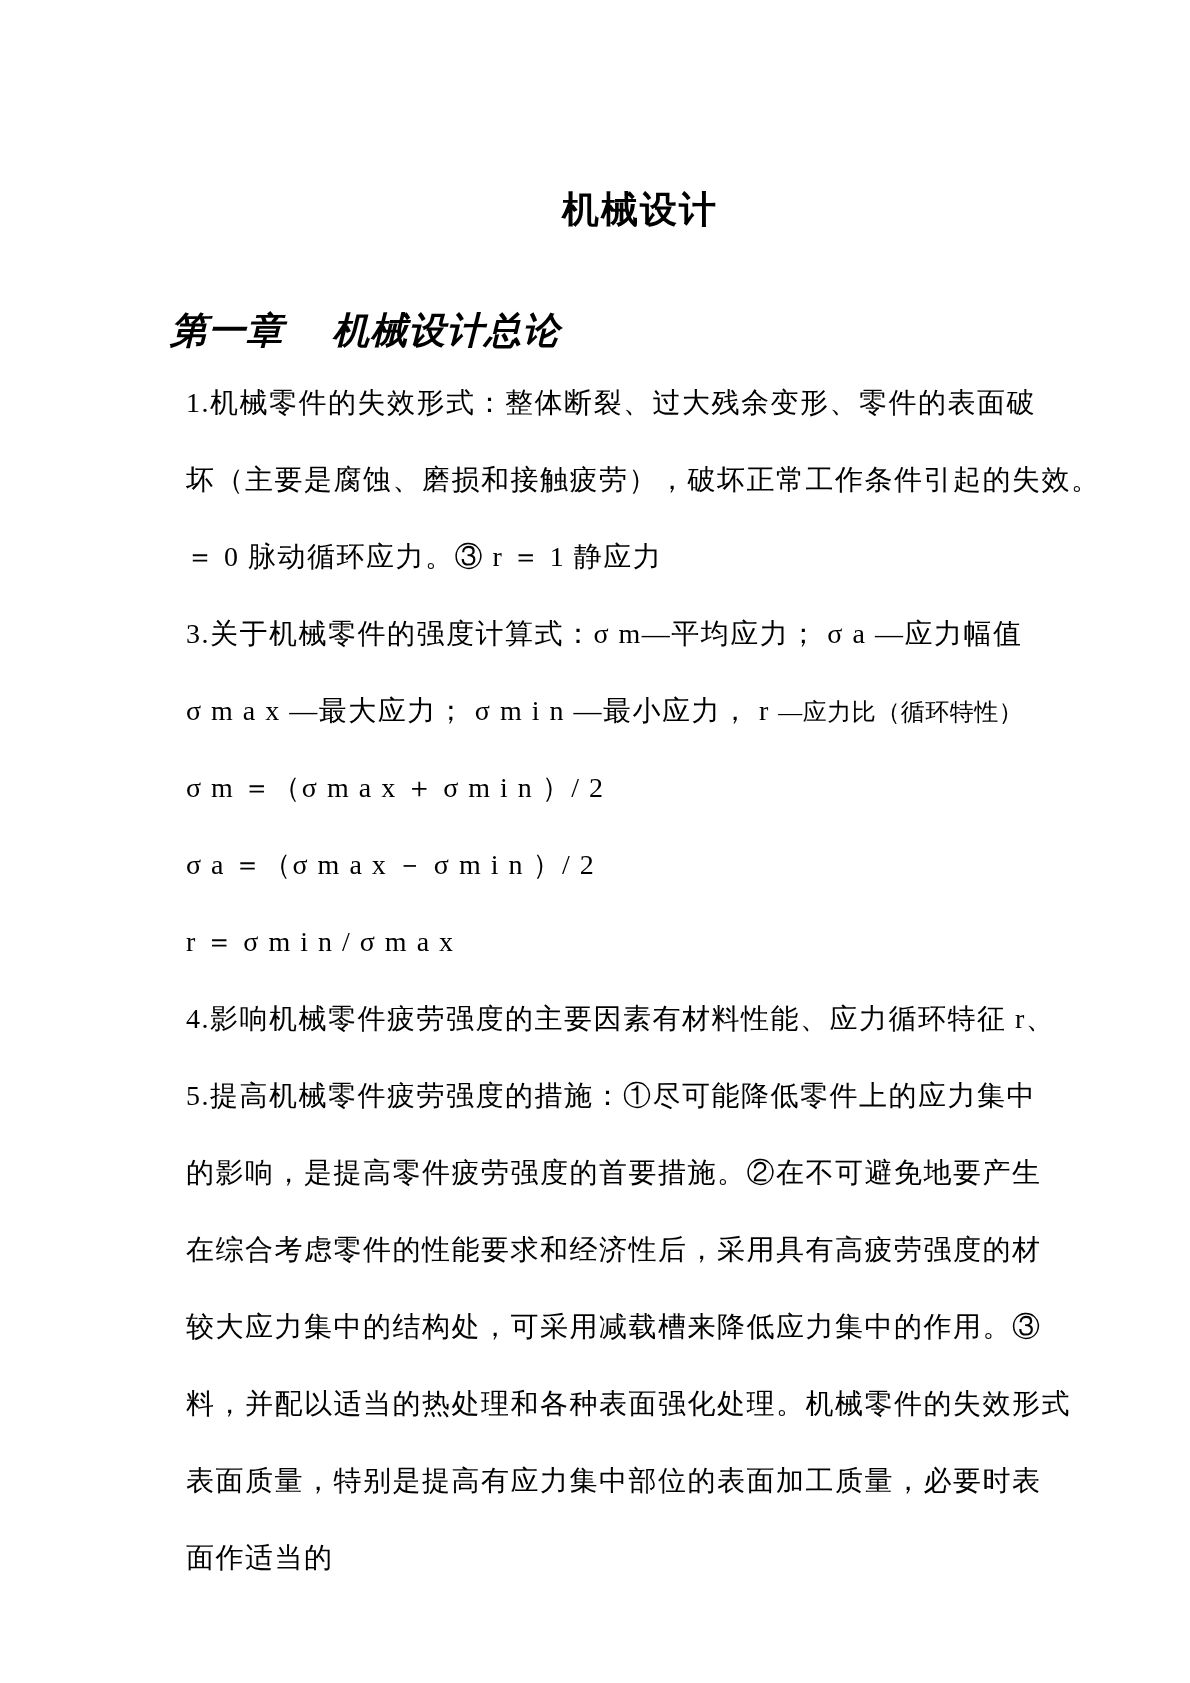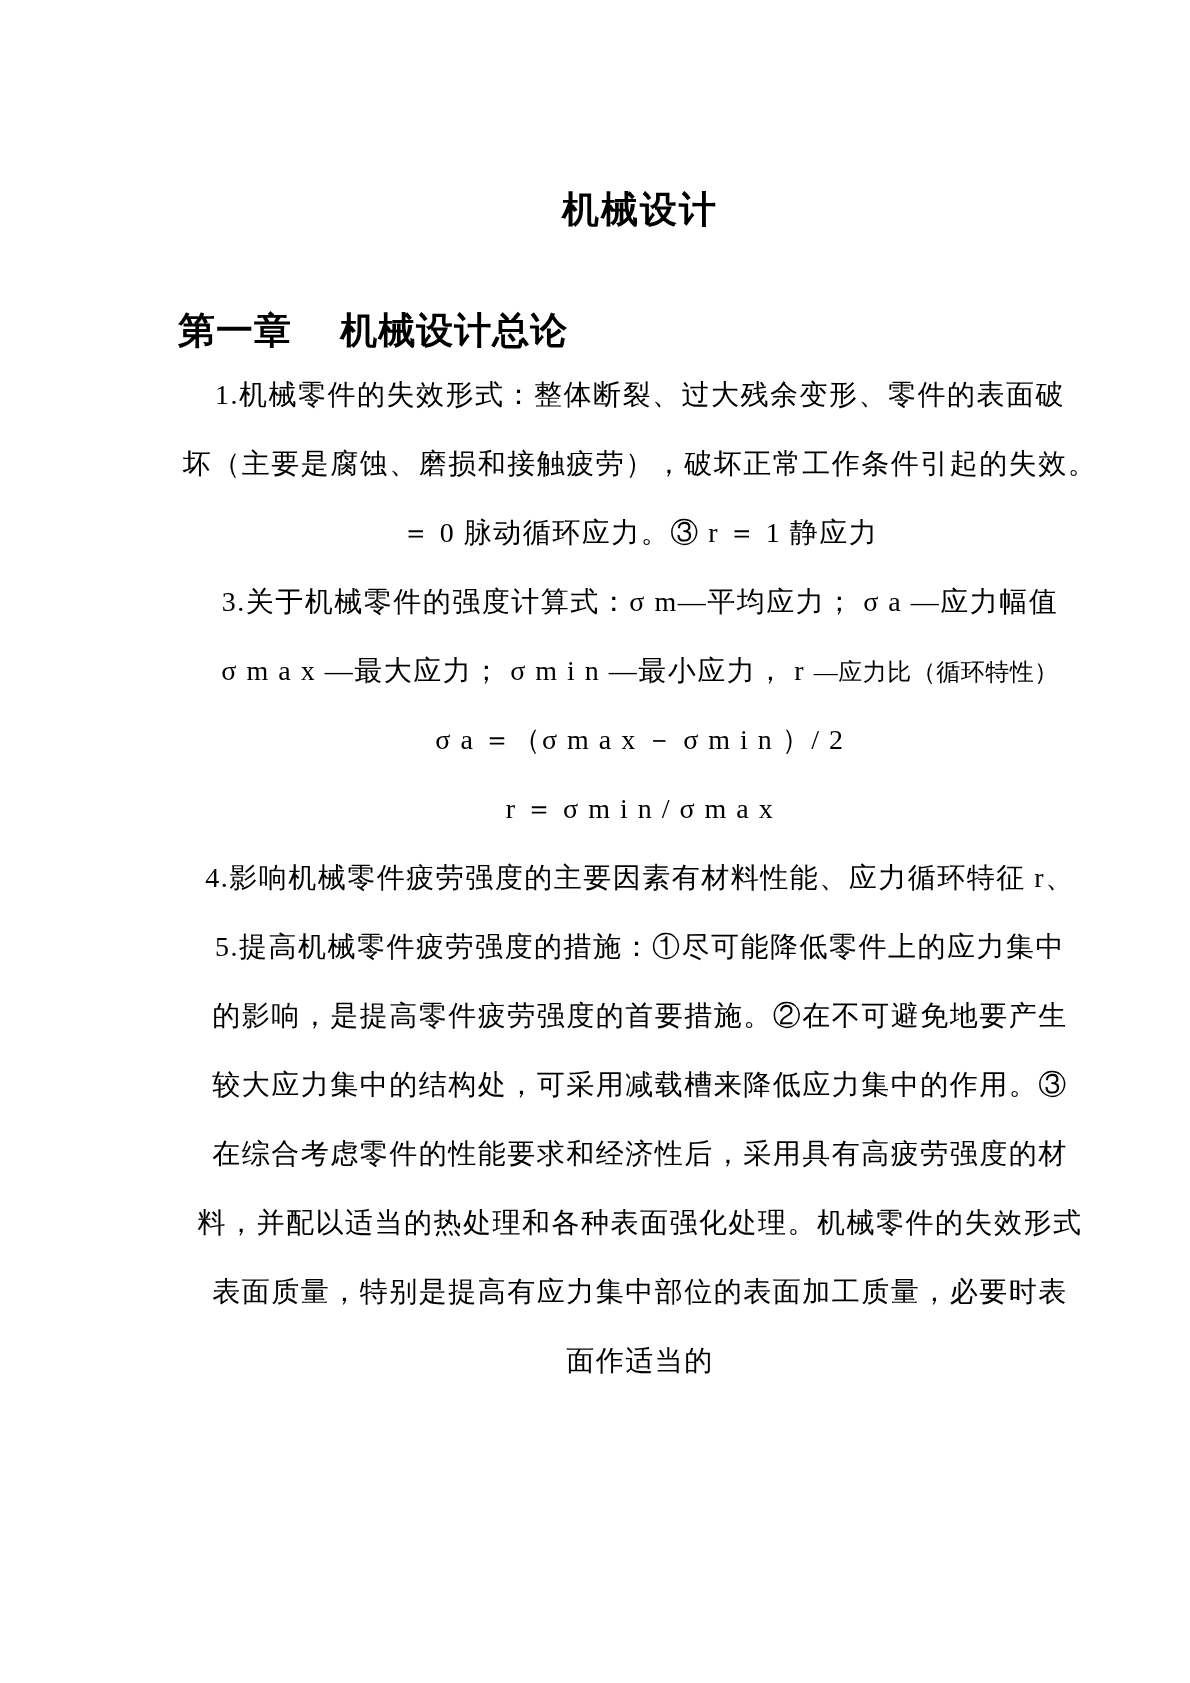--- a/index.html
+++ b/index.html
@@ -24,33 +24,33 @@
     font-size: 37px;
     font-weight: bold;
     line-height: 50px;
     margin: 0;
     letter-spacing: 2px;
   }
   .chapter-heading {
     font-size: 37px;
     font-weight: bold;
     line-height: 52px;
-    margin: 70px 0 6px 8px;
+    margin: 70px 0 6px 0;
     letter-spacing: 1px;
+    font-style: italic;
   }
   .body-text {
     margin: 0;
   }
   .line {
     font-size: 28px;
     line-height: 60px;
-    margin: 8px;
+    margin: 16px;
     letter-spacing: 1.5px;
     white-space: nowrap;
-    text-align: center;
   }
   .line .small {
     font-size: 24px;
     letter-spacing: 0.5px;
   }
 </style>
 </head>
 <body>
 
 <div class="page">
@@ -58,25 +58,26 @@
   <h1 class="doc-title">机械设计</h1>
 
   <h2 class="chapter-heading">第一章　 机械设计总论</h2>
 
   <div class="body-text">
     <p class="line"><span>1.机械零件的失效形式：整体断裂、过大残余变形、零件的表面破</span><span class="small"></span></p>
     <p class="line"><span>坏（主要是腐蚀、磨损和接触疲劳），破坏正常工作条件引起的失效。</span><span class="small"></span></p>
     <p class="line"><span>＝ 0 脉动循环应力。③ r ＝ 1  静应力</span><span class="small"></span></p>
     <p class="line"><span>3.关于机械零件的强度计算式：σ m—平均应力； σ a —应力幅值</span><span class="small"></span></p>
     <p class="line"><span>σ m a x —最大应力； σ m i n —最小应力， r </span><span class="small">—应力比（循环特性）</span></p>
+    <p class="line"><span>σ m ＝（σ m a x ＋ σ m i n ）/ 2</span><span class="small"></span></p>
     <p class="line"><span>σ a ＝（σ m a x － σ m i n ）/ 2</span><span class="small"></span></p>
     <p class="line"><span>r ＝ σ m i n / σ m a x</span><span class="small"></span></p>
     <p class="line"><span>4.影响机械零件疲劳强度的主要因素有材料性能、应力循环特征  r、</span><span class="small"></span></p>
     <p class="line"><span>5.提高机械零件疲劳强度的措施：①尽可能降低零件上的应力集中</span><span class="small"></span></p>
     <p class="line"><span>的影响，是提高零件疲劳强度的首要措施。②在不可避免地要产生</span><span class="small"></span></p>
+    <p class="line"><span>在综合考虑零件的性能要求和经济性后，采用具有高疲劳强度的材</span><span class="small"></span></p>
     <p class="line"><span>较大应力集中的结构处，可采用减载槽来降低应力集中的作用。③</span><span class="small"></span></p>
-    <p class="line"><span>在综合考虑零件的性能要求和经济性后，采用具有高疲劳强度的材</span><span class="small"></span></p>
     <p class="line"><span>料，并配以适当的热处理和各种表面强化处理。机械零件的失效形式</span><span class="small"></span></p>
     <p class="line"><span>表面质量，特别是提高有应力集中部位的表面加工质量，必要时表</span><span class="small"></span></p>
     <p class="line"><span>面作适当的</span><span class="small"></span></p>
   </div>
 
 </div>
 
 </body></html>

